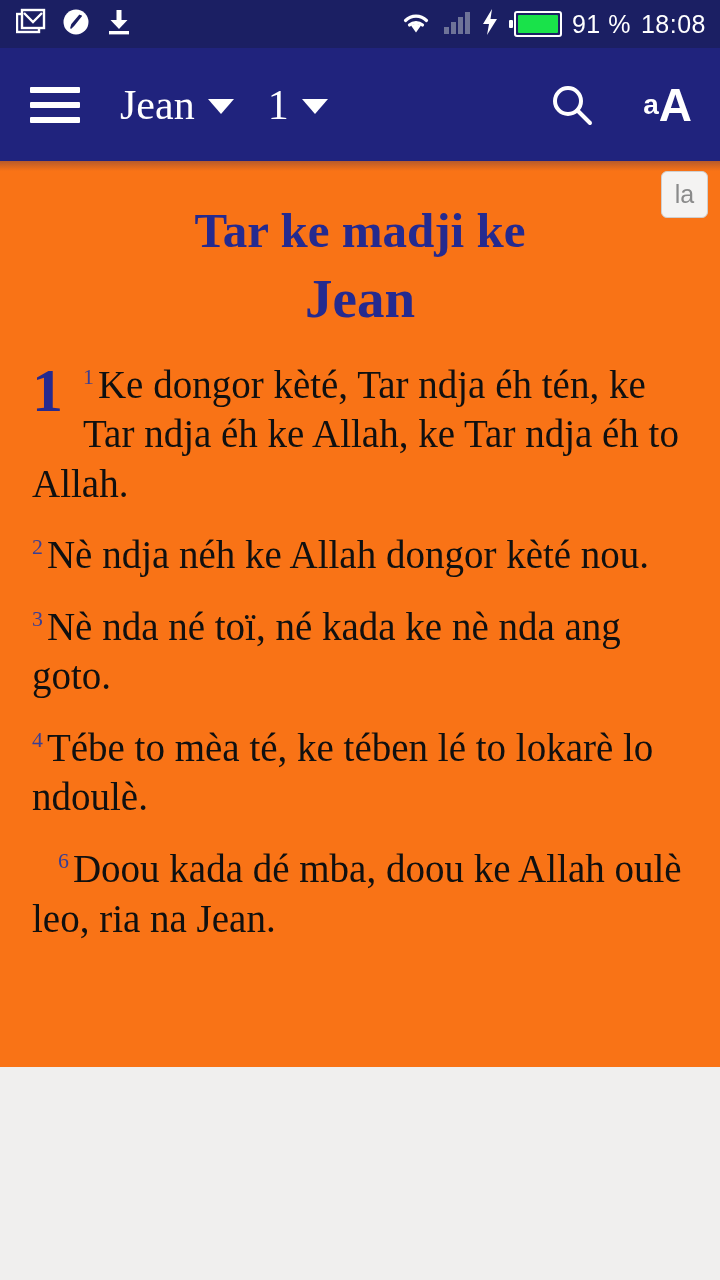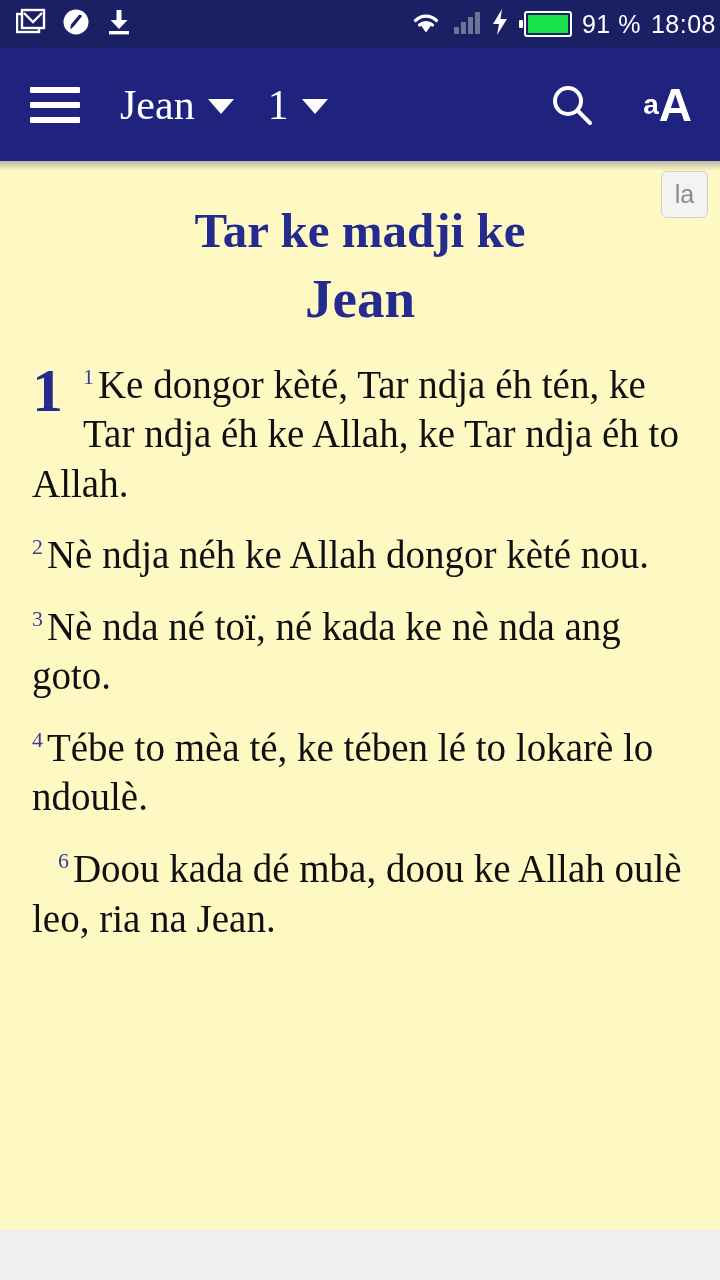--- a/index.html
+++ b/index.html
@@ -8,21 +8,21 @@
     overflow:hidden;
     background:#f0efee;
     font-family:"Liberation Sans", sans-serif;
   }
 
   
   .status-bar{
     height:48px; width:720px;
     background:#1b1f63;
     display:flex; align-items:center;
-    padding:0 4px 0 16px;
+    padding:0 14px 0 16px;
     color:#ffffff;
   }
   .status-left{ display:flex; align-items:center; gap:16px; }
   .status-right{ margin-left:auto; display:flex; align-items:center; gap:10px; }
   .sb-ico{ display:block; }
   .status-text{
     font-size:25px; letter-spacing:0.5px;
     font-family:"Liberation Sans", sans-serif;
     color:#ffffff; white-space:nowrap;
   }
@@ -74,22 +74,22 @@
     font-family:"Liberation Sans", sans-serif;
     color:#ffffff; line-height:1; white-space:nowrap; font-weight:bold;
   }
   .aa-icon .small{ font-size:28px; }
   .aa-icon .big{ font-size:46px; }
 
   
   .content{
     position:relative;
     width:720px;
-    height:1069px;
-    background:#fef9c3;
+    height:906px;
+    background:#f97316;
     overflow:hidden;
   }
   .bar-shadow{
     position:absolute; top:0; left:0; width:720px; height:10px;
     background:linear-gradient(to bottom, rgba(30,33,90,0.30), rgba(30,33,90,0.0));
     pointer-events:none;
   }
   .lang-btn{
     position:absolute; top:10px; right:12px;
     width:47px; height:47px;

